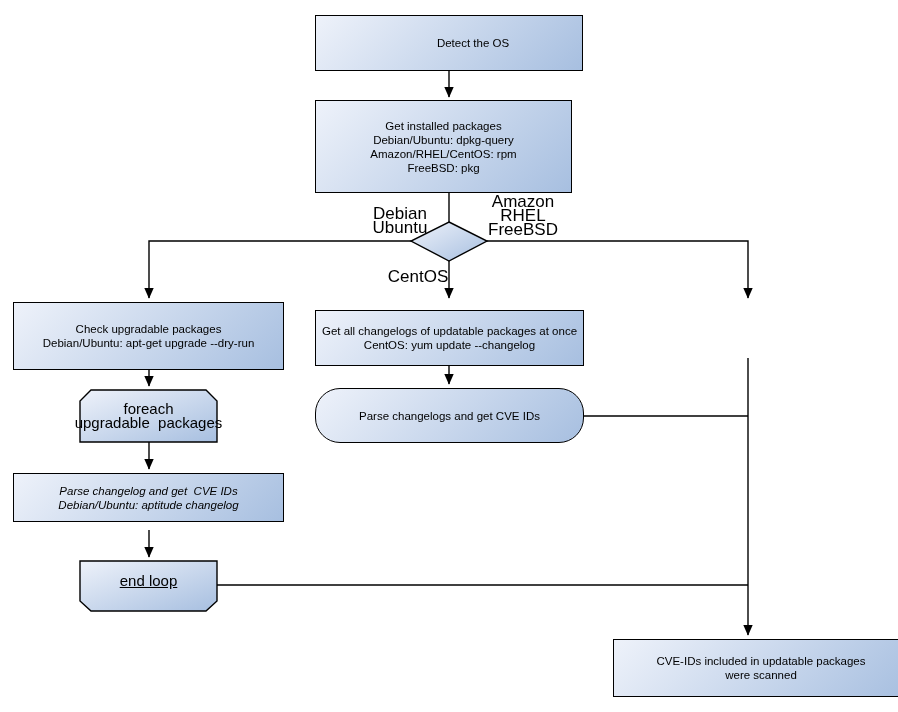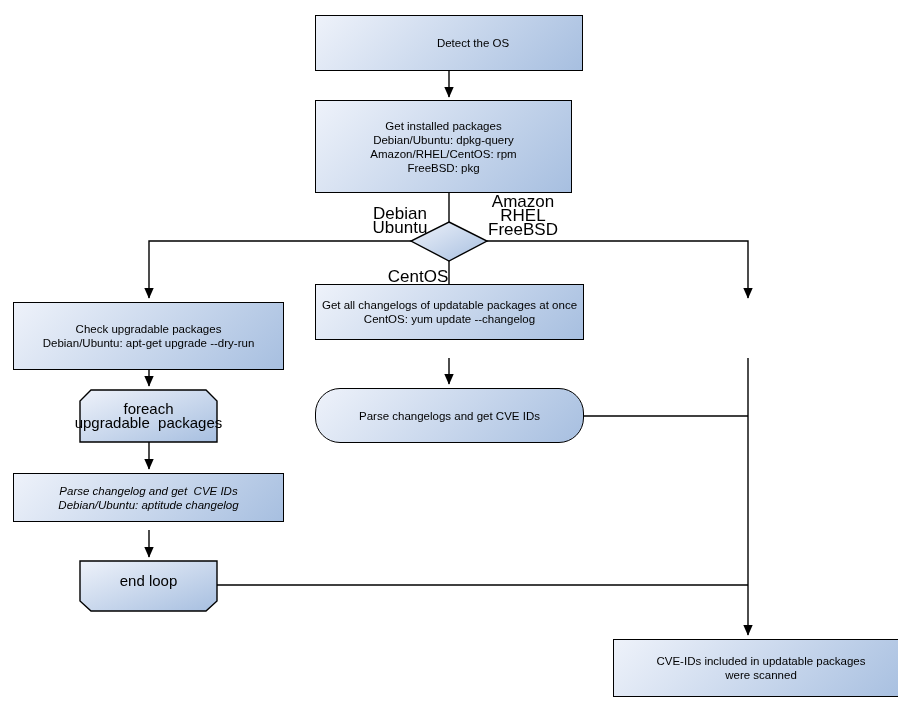--- a/index.html
+++ b/index.html
@@ -93,36 +93,36 @@
   <div class="node" style="left:315px; top:15px; width:268px; height:56px;padding-left:48px;">Detect the OS</div>
 
   <div class="node" style="left:315px; top:100px; width:257px; height:93px;">Get installed packages
 Debian/Ubuntu: dpkg-query
 Amazon/RHEL/CentOS: rpm
 FreeBSD: pkg</div>
 
   <div class="node" style="left:13px; top:302px; width:271px; height:68px;">Check upgradable packages
 Debian/Ubuntu: apt-get upgrade --dry-run</div>
 
-  <div class="node" style="left:315px; top:284px; width:269px; height:56px;">Get all changelogs of updatable packages at once
+  <div class="node" style="left:315px; top:310px; width:269px; height:56px;">Get all changelogs of updatable packages at once
 CentOS: yum update --changelog</div>
 
 
   <div class="node" style="left:315px; top:388px; width:269px; height:55px;border-radius:25px;">Parse changelogs and get CVE IDs</div>
 
   <div class="node" style="left:13px; top:473px; width:271px; height:49px;font-style:italic;">Parse changelog and get  CVE IDs
 Debian/Ubuntu: aptitude changelog</div>
 
   <div class="node" style="left:613px; top:639px; width:296px; height:58px;">CVE-IDs included in updatable packages
 were scanned</div>
 
   <div class="shape-text" style="left:80px; top:390px; width:137px; height:52px;">foreach
 upgradable  packages</div>
 
-  <div class="shape-text" style="left:80px; top:561px; width:137px; height:40px;">end loop</div>
+  <div class="shape-text" style="left:80px; top:561px; width:137px; height:40px;text-decoration:underline;">end loop</div>
 
   <div class="edge-label" style="left:355px; top:207px; width:90px;">Debian
 Ubuntu</div>
 
   <div class="edge-label" style="left:478px; top:195px; width:90px;">Amazon
 RHEL
 FreeBSD</div>
 
   <div class="edge-label" style="left:373px; top:270px; width:90px;">CentOS</div>
 

